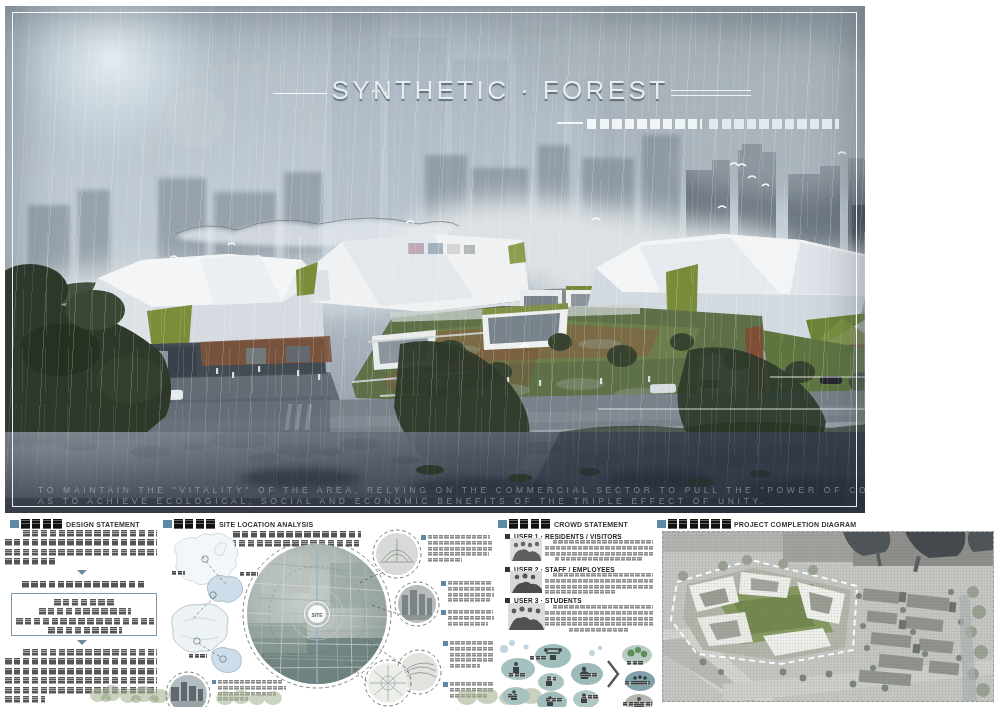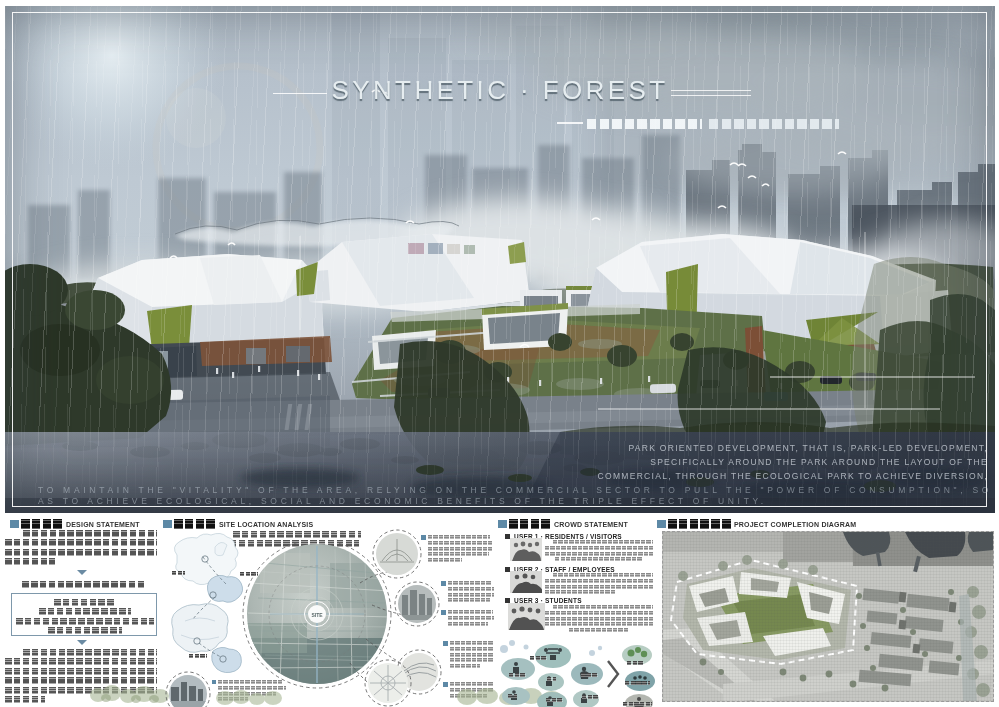--- a/index.html
+++ b/index.html
@@ -1,19 +1,19 @@
 <!DOCTYPE html>
 <html><head>
 <meta charset="utf-8">
 <style>
   * { margin:0; padding:0; box-sizing:border-box; }
   html,body { width:999px; height:707px; background:#ffffff; overflow:hidden;
     font-family:"Liberation Sans", sans-serif; }
   #board { position:relative; width:999px; height:707px; background:#ffffff; }
-  #photo { position:absolute; left:5px; top:6px; width:990px; height:507px; overflow:hidden;
+  #photo { position:absolute; left:5px; top:6px; width:860px; height:507px; overflow:hidden;
     background:linear-gradient(180deg,#adb8c2 0%,#b6c1cc 14%,#bec9d3 34%,#c0cbd4 48%,#adb8c2 62%,#9ca5af 78%,#8d959f 100%); }
   .abs { position:absolute; }
   .ftxt { color:rgba(255,255,255,0.82); letter-spacing:2.2px; font-size:9px; line-height:15.5px; }
   .zh { background-image:repeating-linear-gradient(90deg, var(--c,#4d4d4d) 0, var(--c,#4d4d4d) var(--w,7px), transparent var(--w,7px), transparent var(--s,9.2px)); background-size:100% var(--h,7.5px); background-repeat:repeat-y; }
   .hd { position:absolute; height:10px; }
   .hd .sq { position:absolute; left:0; top:0.5px; width:8.5px; height:8.5px; background:#5d89a6; }
   .hd .cz { position:absolute; top:0; background-image:repeating-linear-gradient(0deg, rgba(255,255,255,0.35) 0 0.8px, transparent 0.8px 2.6px), repeating-linear-gradient(90deg,#111 0 8.6px,transparent 8.6px 10.8px); height:9.5px; }
   .hd .en { position:absolute; top:2px; font-size:7px; font-weight:bold; color:#333; letter-spacing:0.2px; white-space:nowrap; }
   .zp { position:absolute; display:flex; flex-direction:column; gap:2.9px; }
   .zp i { display:block; height:6.6px; background-image:repeating-linear-gradient(0deg, rgba(255,255,255,0.5) 0 0.9px, transparent 0.9px 2.6px), repeating-linear-gradient(90deg,#555 0 6.6px,transparent 6.6px 8.9px); }
@@ -396,25 +396,20 @@
 
     <div class="abs" style="left:0;top:69px;width:990px;text-align:center;font-size:26px;font-weight:normal;letter-spacing:3.4px;color:#e6edf0;text-shadow:0 1.5px 1px rgba(78,92,102,0.8), 0 0 5px rgba(170,185,195,0.4);">SYNTHETIC · FOREST</div>
 
     <div class="abs" style="left:552px;top:112px;width:300px;height:12px;">
       <span style="position:absolute;left:0;top:4px;width:26px;height:1.5px;background:rgba(255,255,255,0.85)"></span>
       <span class="zh" style="--c:rgba(246,250,252,0.92);--w:9.5px;--s:12.6px;--h:9.5px;position:absolute;left:30px;top:1px;width:115px;height:10px"></span>
       <span class="zh" style="--c:rgba(236,242,246,0.85);--w:9.5px;--s:12.6px;--h:9.5px;position:absolute;left:152px;top:1px;width:130px;height:10px"></span>
     </div>
 
 
-    <div class="abs ftxt" style="right:7px;top:435px;width:720px;text-align:right;font-size:8.5px;letter-spacing:1.3px;line-height:14px;color:rgba(228,235,242,0.68)">
-      PARK ORIENTED DEVELOPMENT, THAT IS, PARK-LED DEVELOPMENT,<br>
-      SPECIFICALLY AROUND THE PARK AROUND THE LAYOUT OF THE<br>
-      COMMERCIAL, THROUGH THE ECOLOGICAL PARK TO ACHIEVE DIVERSION,
-    </div>
 
     <div class="abs ftxt" style="left:33px;top:479px;width:980px;font-size:8.5px;letter-spacing:3.7px;line-height:11px;color:rgba(205,215,224,0.48)">
       TO MAINTAIN THE "VITALITY" OF THE AREA, RELYING ON THE COMMERCIAL SECTOR TO PULL THE "POWER OF CONSUMPTION", SO<br>
       AS TO ACHIEVE ECOLOGICAL, SOCIAL AND ECONOMIC BENEFITS OF THE TRIPLE EFFECT OF UNITY.
     </div>
   </div>
 
   <div class="abs" id="strip" style="left:0;top:513px;width:999px;height:194px;background:#fff">
 
     <div class="hd" style="left:10px;top:6px;width:150px">

